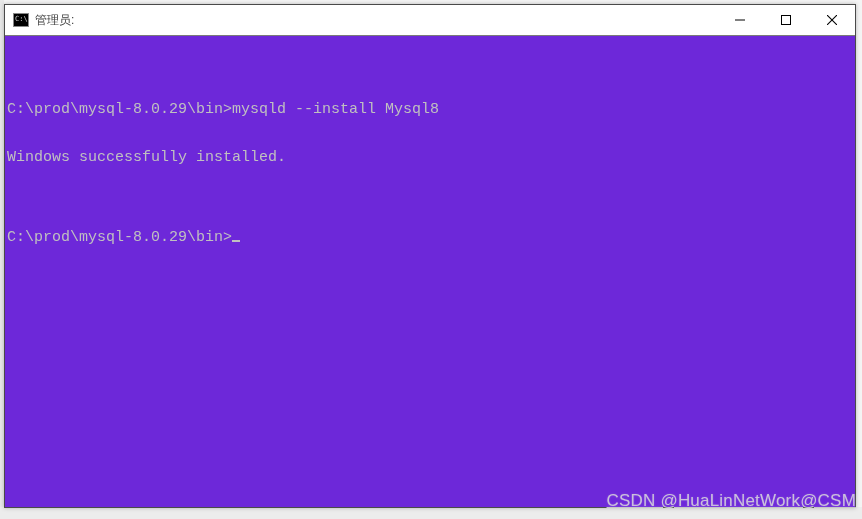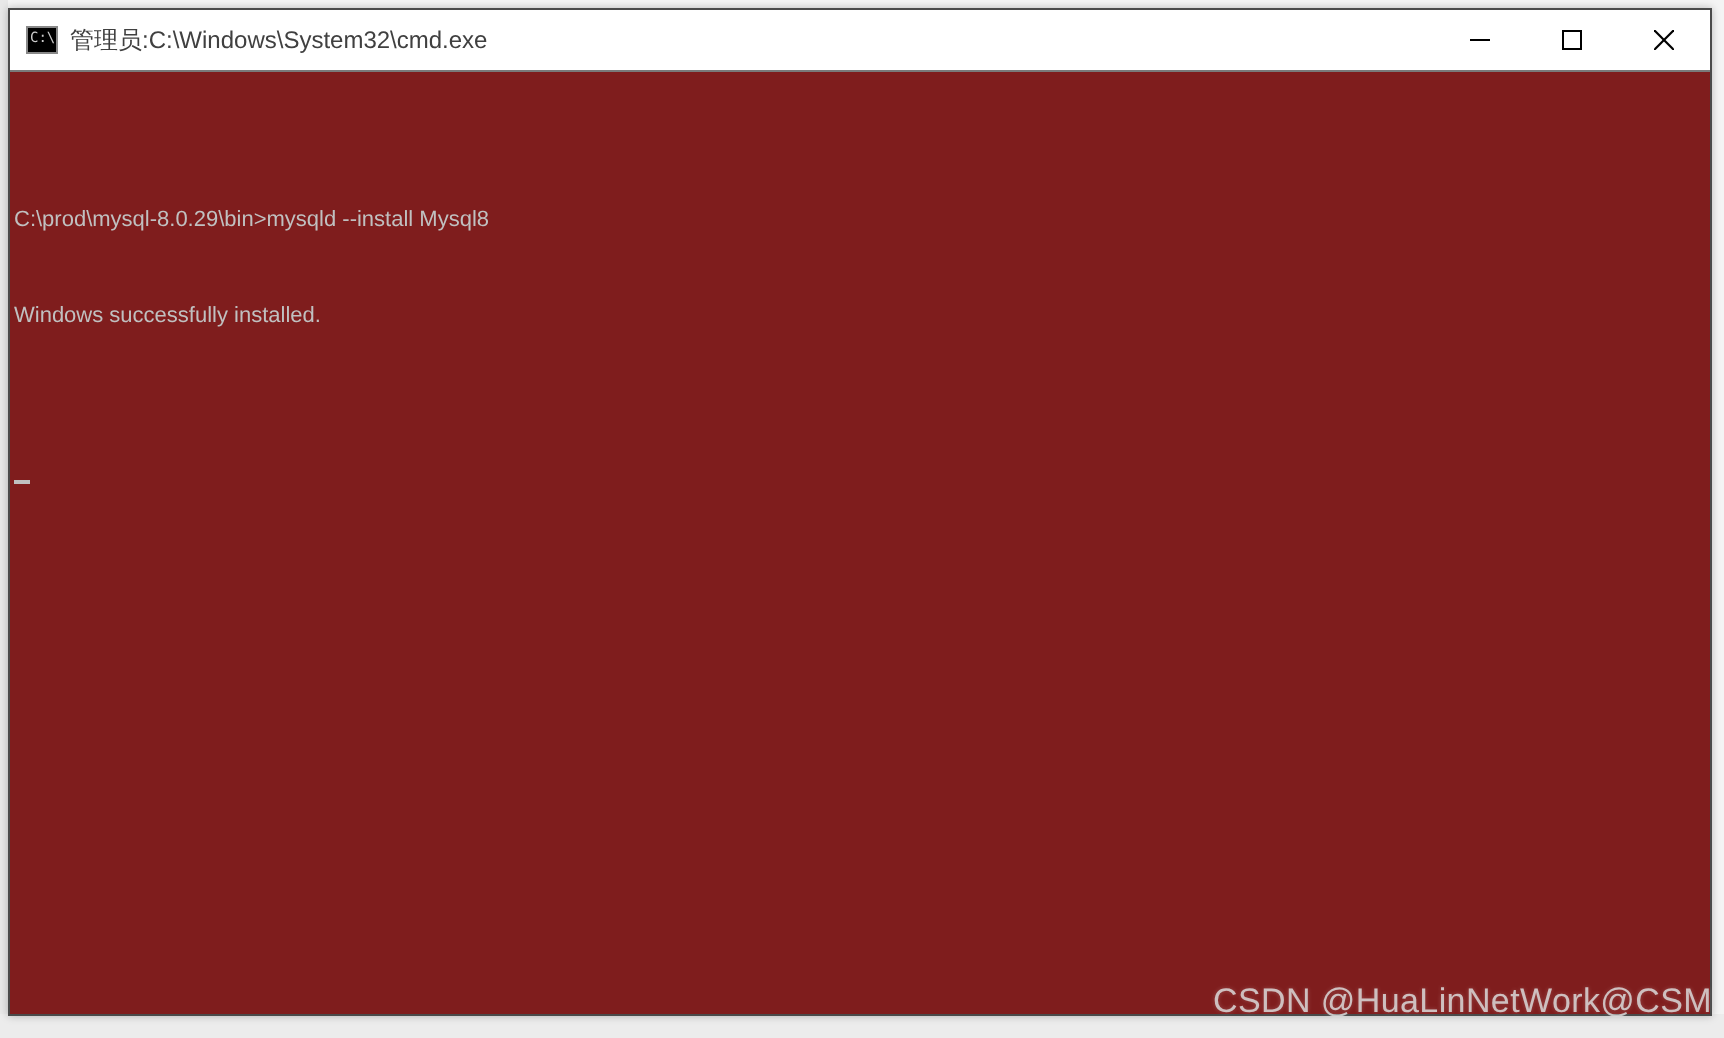--- a/index.html
+++ b/index.html
@@ -12,50 +12,49 @@
   .app-icon{width:16px;height:16px;margin:0 6px 0 8px;display:flex;
     align-items:center;justify-content:center;}
   .app-icon svg{width:16px;height:16px;}
   .title-text{flex:0 0 auto;font-size:12px;color:#404040;}
   .title-spacer{flex:1 1 auto;}
   .win-btns{display:flex;height:100%;}
   .win-btn{width:46px;height:100%;display:flex;align-items:center;
     justify-content:center;color:#000;}
   .win-btn svg{width:10px;height:10px;stroke:#000;stroke-width:1;fill:none;}
   .win-btn.close svg{stroke-width:1.1;}
-  .terminal{flex:1 1 auto;background:#7f1d1d;color:#c0c0c0;
-    font-family:Liberation Sans, sans-serif;font-size:11px;
+  .terminal{flex:1 1 auto;background:#6d28d9;color:#c0c0c0;
+    font-family:Liberation Mono, monospace;font-size:15px;
     line-height:16px;padding:2px 0 0 0;white-space:pre;overflow:hidden;
     position:relative;}
   .term-line{padding:0 2px;}
   .cursor{display:inline-block;width:8px;height:2px;background:#c0c0c0;
     vertical-align:-1px;margin-left:0px;}
   .watermark{position:absolute;right:6px;bottom:8px;color:#dcdcdc;
     font-family:Arial,sans-serif;font-size:17px;letter-spacing:.2px;
-    opacity:.85;pointer-events:none;text-shadow:0 0 2px rgba(255,255,255,.25);}
+    opacity:.85;pointer-events:none;text-shadow:0 0 2px rgba(255,255,255,.25);text-decoration:underline;}
   .bg-strip{position:absolute;left:0;top:0;width:4px;height:519px;background:#e8e8e8;}
   .bg-bottom{position:absolute;left:0;bottom:0;width:862px;height:12px;background:#ececec;}
 </style>
 </head>
 <body>
 
 <div class="bg-strip"></div>
 <div class="bg-bottom"></div>
 
 <div class="window">
 
   <div class="titlebar">
     <span class="app-icon">
       <svg viewBox="0 0 16 16">
         <rect x="0.5" y="1.5" width="15" height="13" fill="#000" stroke="#888"></rect>
         <text x="2" y="9" font-size="7" fill="#ccc" font-family="monospace">C:\</text>
       </svg>
     </span>
     <span class="title-text">管理员: </span>
-    <span class="title-text">C:\Windows\System32\cmd.exe</span>
     <span class="title-spacer"></span>
     <div class="win-btns">
       <div class="win-btn">
         <svg viewBox="0 0 10 10">
             <line x1="0" y1="5" x2="10" y2="5"></line>
           </svg>
       </div>
       <div class="win-btn">
         <svg viewBox="0 0 10 10">
             <rect x="0.5" y="0.5" width="9" height="9"></rect>
@@ -68,18 +67,18 @@
           </svg>
       </div>
     </div>
   </div>
 
   <div class="terminal">
     <div class="term-line"></div>
     <div class="term-line">C:\prod\mysql-8.0.29\bin&gt;mysqld --install Mysql8</div>
     <div class="term-line">Windows successfully installed.</div>
     <div class="term-line"></div>
-    <div class="term-line"><span class="cursor"></span></div>
+    <div class="term-line"><span>C:\prod\mysql-8.0.29\bin&gt;</span><span class="cursor"></span></div>
   </div>
 
 </div>
 
 <div class="watermark">CSDN @HuaLinNetWork@CSM</div>
 
 </body></html>

